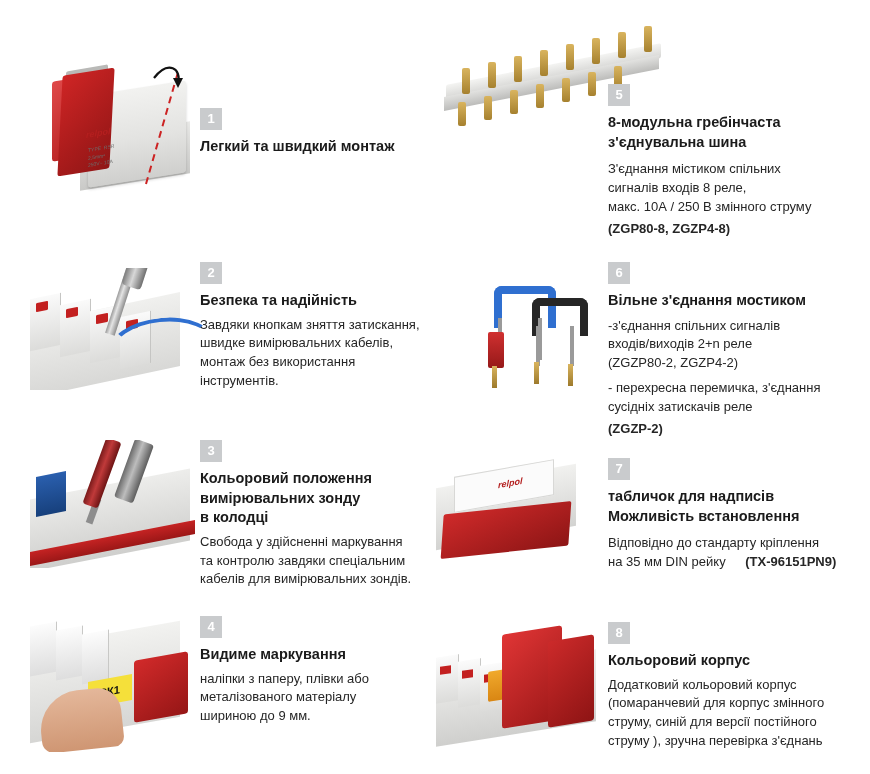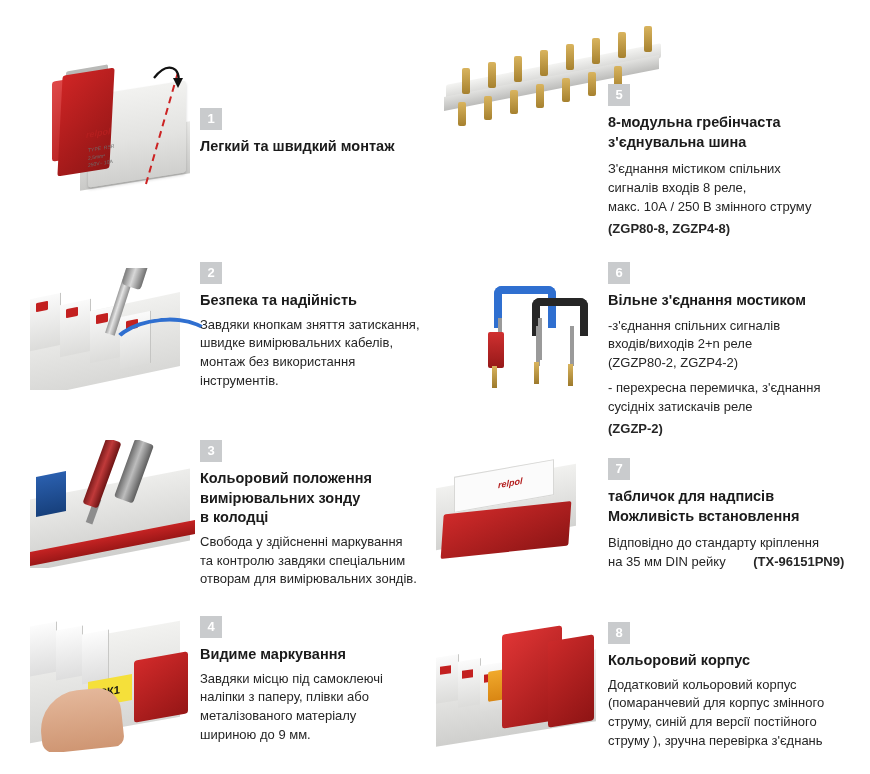--- a/index.html
+++ b/index.html
@@ -362,39 +362,38 @@
   <div class="feature" style="left:200px; top:440px; width:252px;">
     <div class="badge">3</div>
     <div class="f-title">
       <div>Кольоровий положення</div>
       <div>вимірювальних зонду</div>
       <div>в колодці</div>
     </div>
     <div class="f-body">
       <div>Свобода у здійсненні маркування</div>
       <div>та контролю завдяки спеціальним</div>
-      <div>отворам для вимірювальних зондів.</div>
+      <div>кабелів для вимірювальних зондів.</div>
     </div>
   </div>
 
   <div class="img img4">
     <div class="i4-base"></div>
     <div class="i4-col" style="left:0px;"></div>
     <div class="i4-col" style="left:26px; top:12px;"></div>
     <div class="i4-col" style="left:52px; top:16px;"></div>
     <div class="i4-red"></div>
     <div class="i4-yellow">ЗК1</div>
     <div class="i4-finger"></div>
   </div>
 
   <div class="feature" style="left:200px; top:616px; width:250px;">
     <div class="badge">4</div>
     <div class="f-title">Видиме маркування</div>
     <div class="f-body">
-      <div>Завдяки місцю під самоклеючі</div>
       <div>наліпки з паперу, плівки або</div>
       <div>металізованого матеріалу</div>
       <div>шириною до 9 мм.</div>
     </div>
   </div>
 
   <div class="img img5">
     <div class="i5-bar"></div>
     <div class="i5-bar2"></div>
     <div class="pin" style="left:26px; top:44px;"></div>
@@ -464,21 +463,21 @@
   <div class="feature" style="left:608px; top:458px; width:258px;">
     <div class="badge">7</div>
     <div class="f-title">
       <div>табличок для надписів</div>
       <div>Можливість встановлення</div>
     </div>
     <div class="f-body" style="margin-top:8px;">
       <div>Відповідно до стандарту кріплення</div>
       <div class="nowrap">
         <span>на 35 мм DIN рейку</span>
-        <b style="margin-left:24px;">(TX-96151PN9)</b>
+        <b style="margin-left:16px;">(TX-96151PN9)</b>
       </div>
     </div>
   </div>
 
   <div class="img img8">
     <div class="i8-base"></div>
     <div class="i8-col" style="left:0px;"></div>
     <div class="i8-col" style="left:22px; top:38px;"></div>
     <div class="i8-col" style="left:44px; top:42px;"></div>
     <div class="i8-redtab" style="left:4px; top:44px;"></div>

